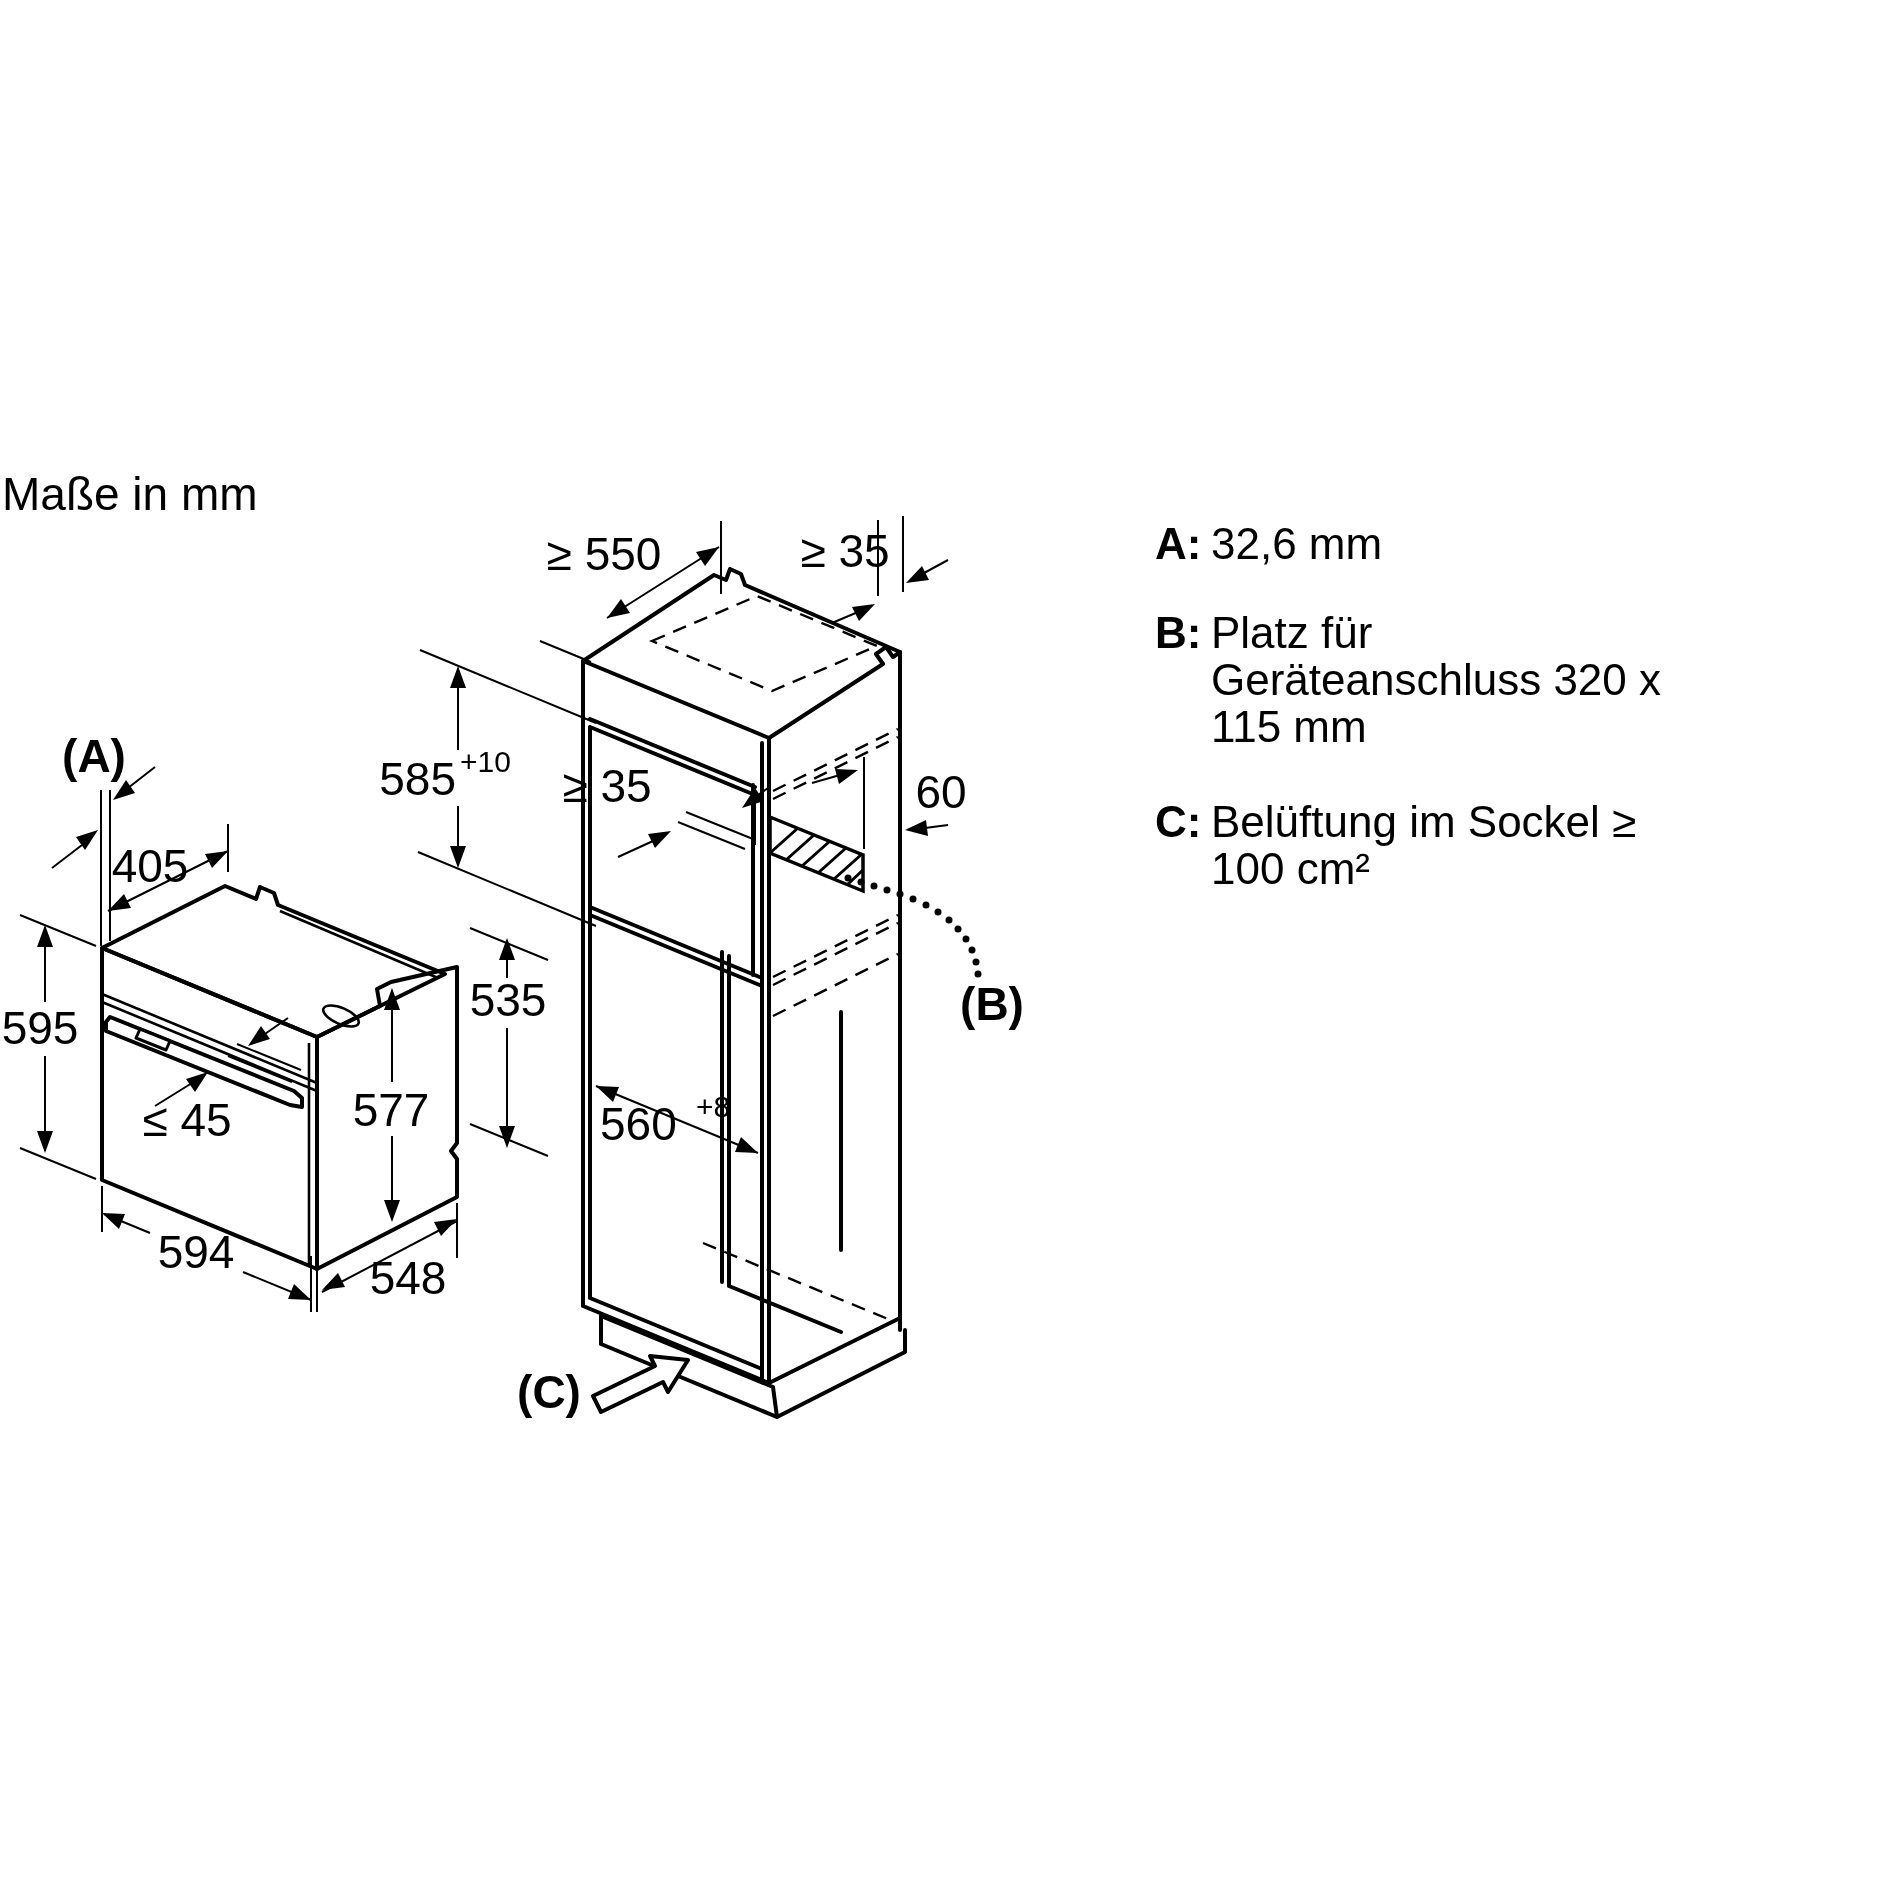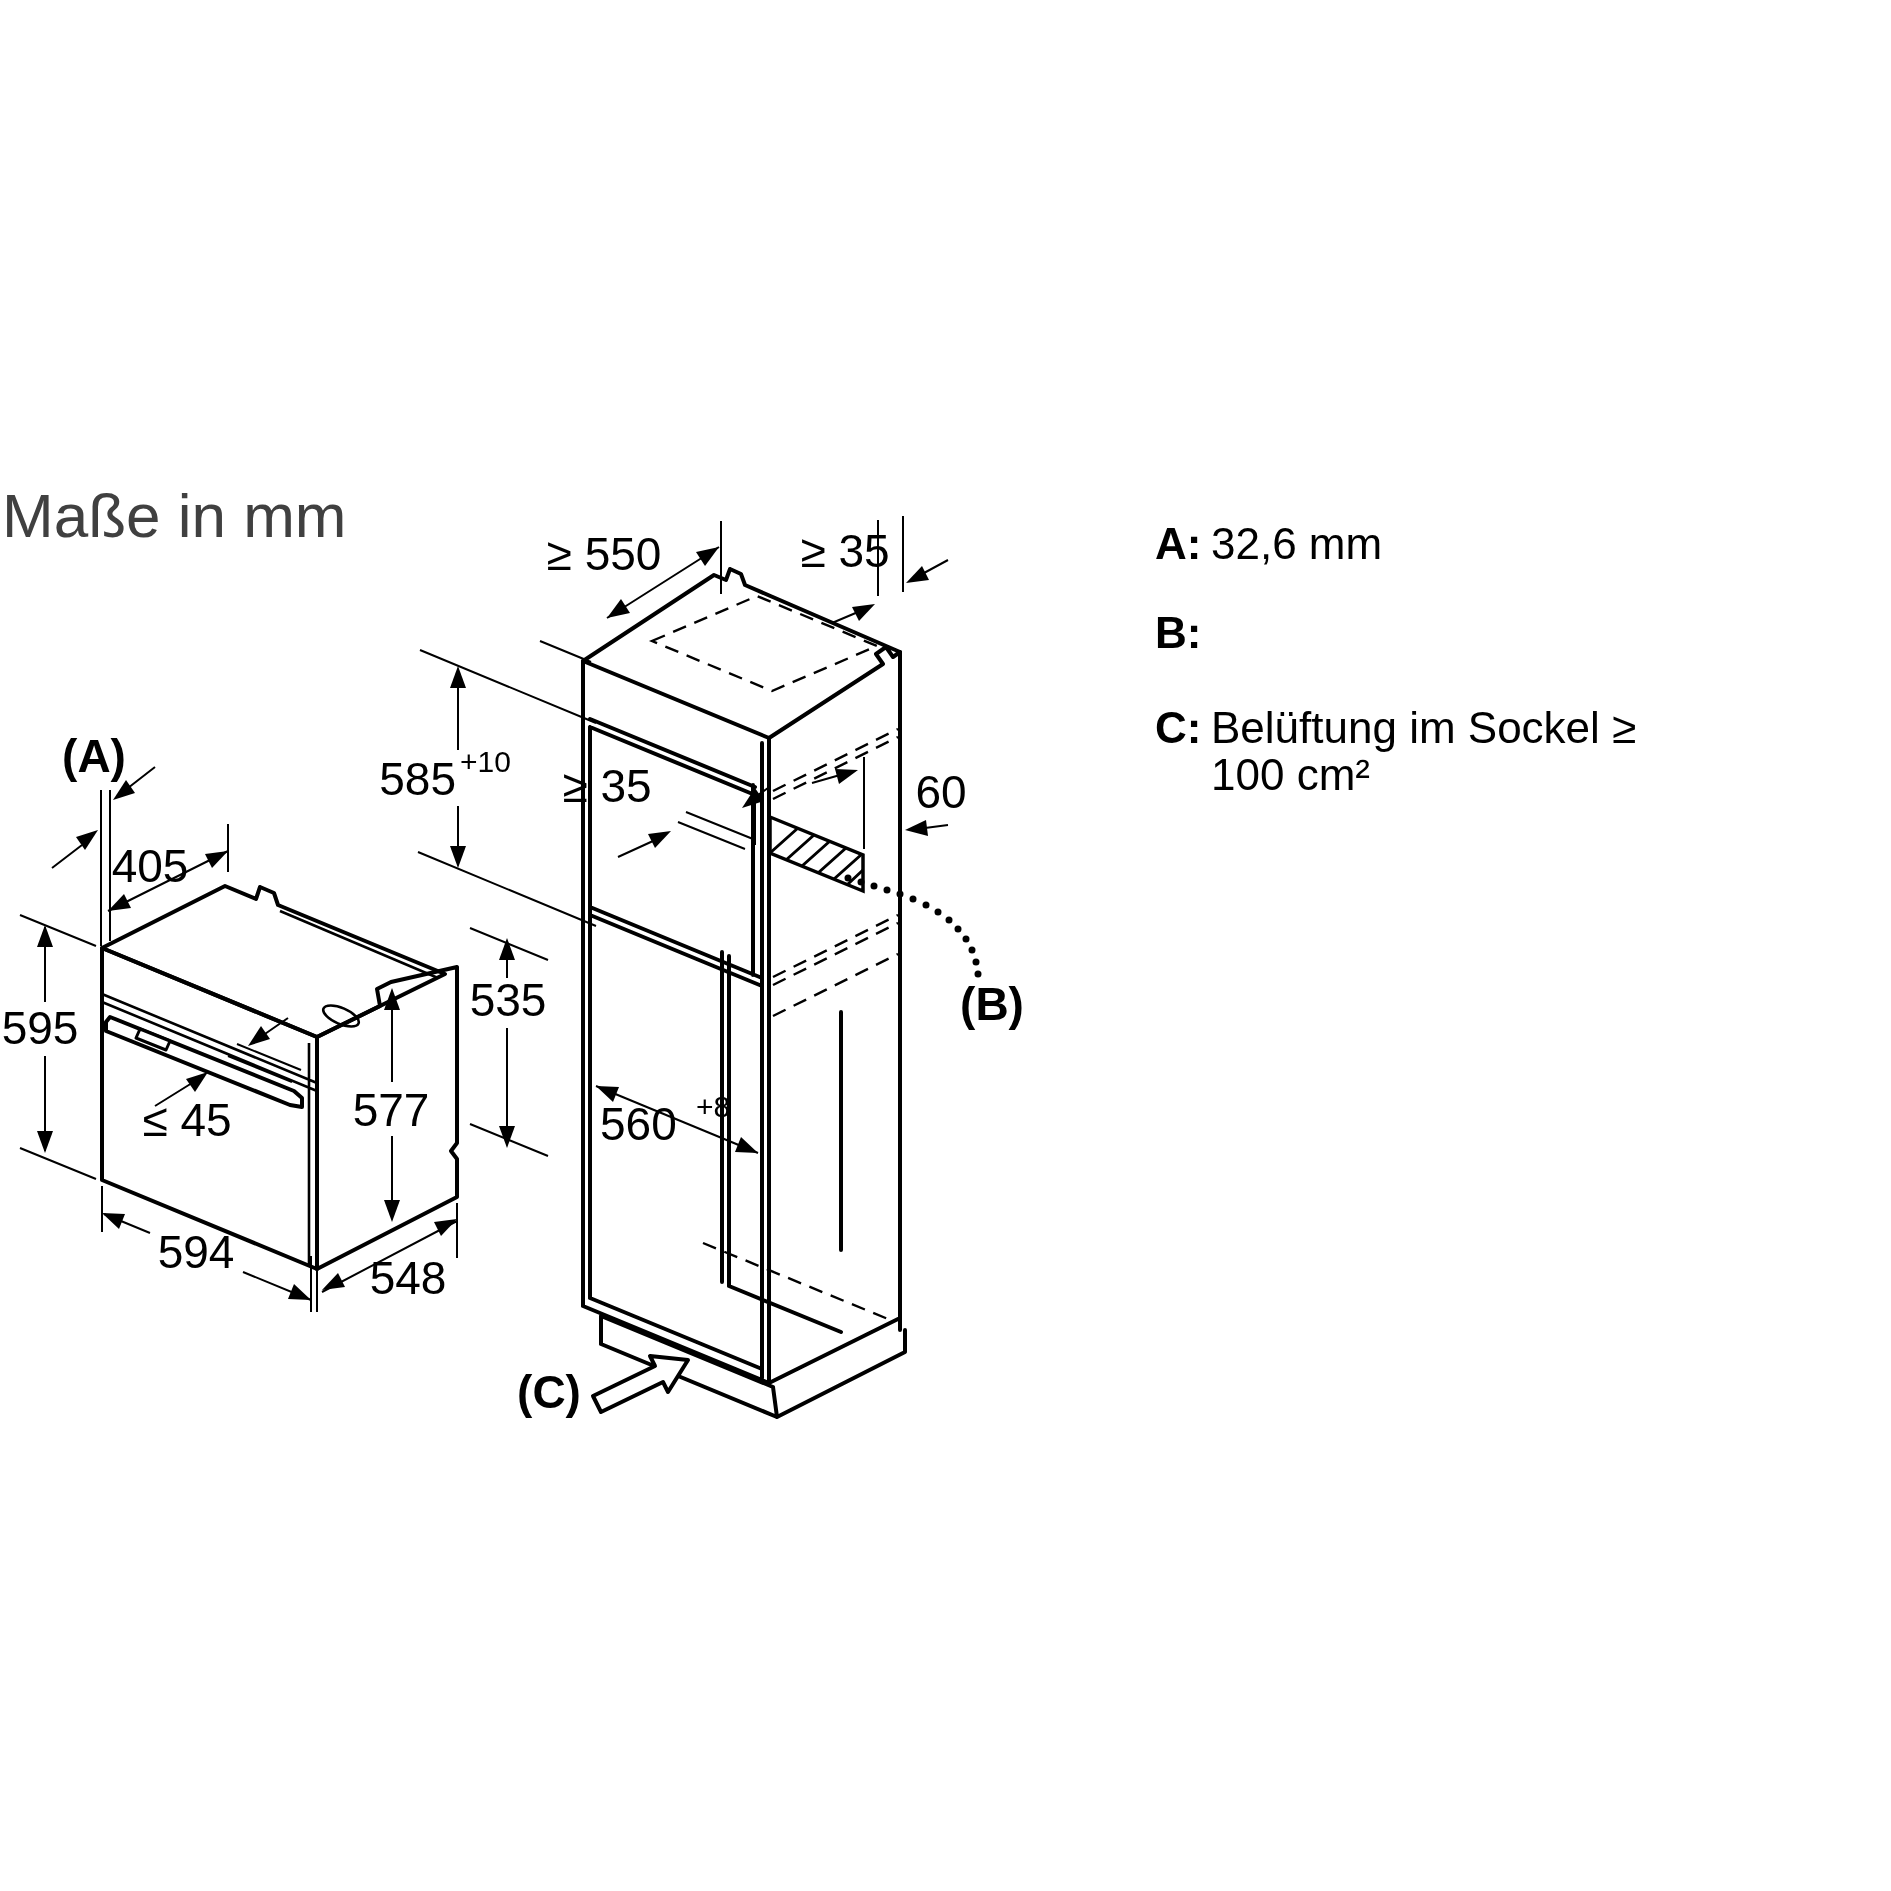--- a/index.html
+++ b/index.html
@@ -1,18 +1,18 @@
 <!DOCTYPE html>
 <html><head>
 <meta charset="utf-8">
 <style>
   html,body{margin:0;padding:0;background:#ffffff;}
   #page{position:relative;width:1891px;height:1891px;background:#ffffff;overflow:hidden;
         font-family:"Liberation Sans",sans-serif;color:#000;}
-  #title{position:absolute;left:2px;top:483px;font-size:62px;line-height:1.05;color:#404040;}
+  #title{position:absolute;left:2px;top:470px;font-size:46px;line-height:1.05;color:#000000;}
   #legend{position:absolute;left:1155px;top:520px;width:640px;font-size:44px;line-height:1.07;}
   .legend-row{display:flex;align-items:flex-start;}
   .legend-row.b{margin-top:42px;}
   .legend-row.c{margin-top:48px;}
   .legend-key{font-weight:bold;width:56px;flex:0 0 56px;}
   .legend-text{width:500px;}
   svg{position:absolute;left:0;top:0;}
   .ol{stroke:#000;stroke-width:4;fill:none;stroke-linejoin:round;stroke-linecap:round;}
   .ol2{stroke:#000;stroke-width:2.6;fill:none;stroke-linejoin:round;}
   .dim{stroke:#000;stroke-width:2;fill:none;}
@@ -179,20 +179,21 @@
     </g>
   </svg>
 
   <div id="legend">
     <div class="legend-row a">
       <span class="legend-key">A:</span>
       <span class="legend-text">32,6 mm</span>
     </div>
     <div class="legend-row b">
       <span class="legend-key">B:</span>
+      <span class="legend-text">Platz für Geräteanschluss 320 x 115 mm</span>
     </div>
     <div class="legend-row c">
       <span class="legend-key">C:</span>
       <span class="legend-text">Belüftung im Sockel ≥ 100 cm²</span>
     </div>
   </div>
 
 </div>
 
 </body></html>

